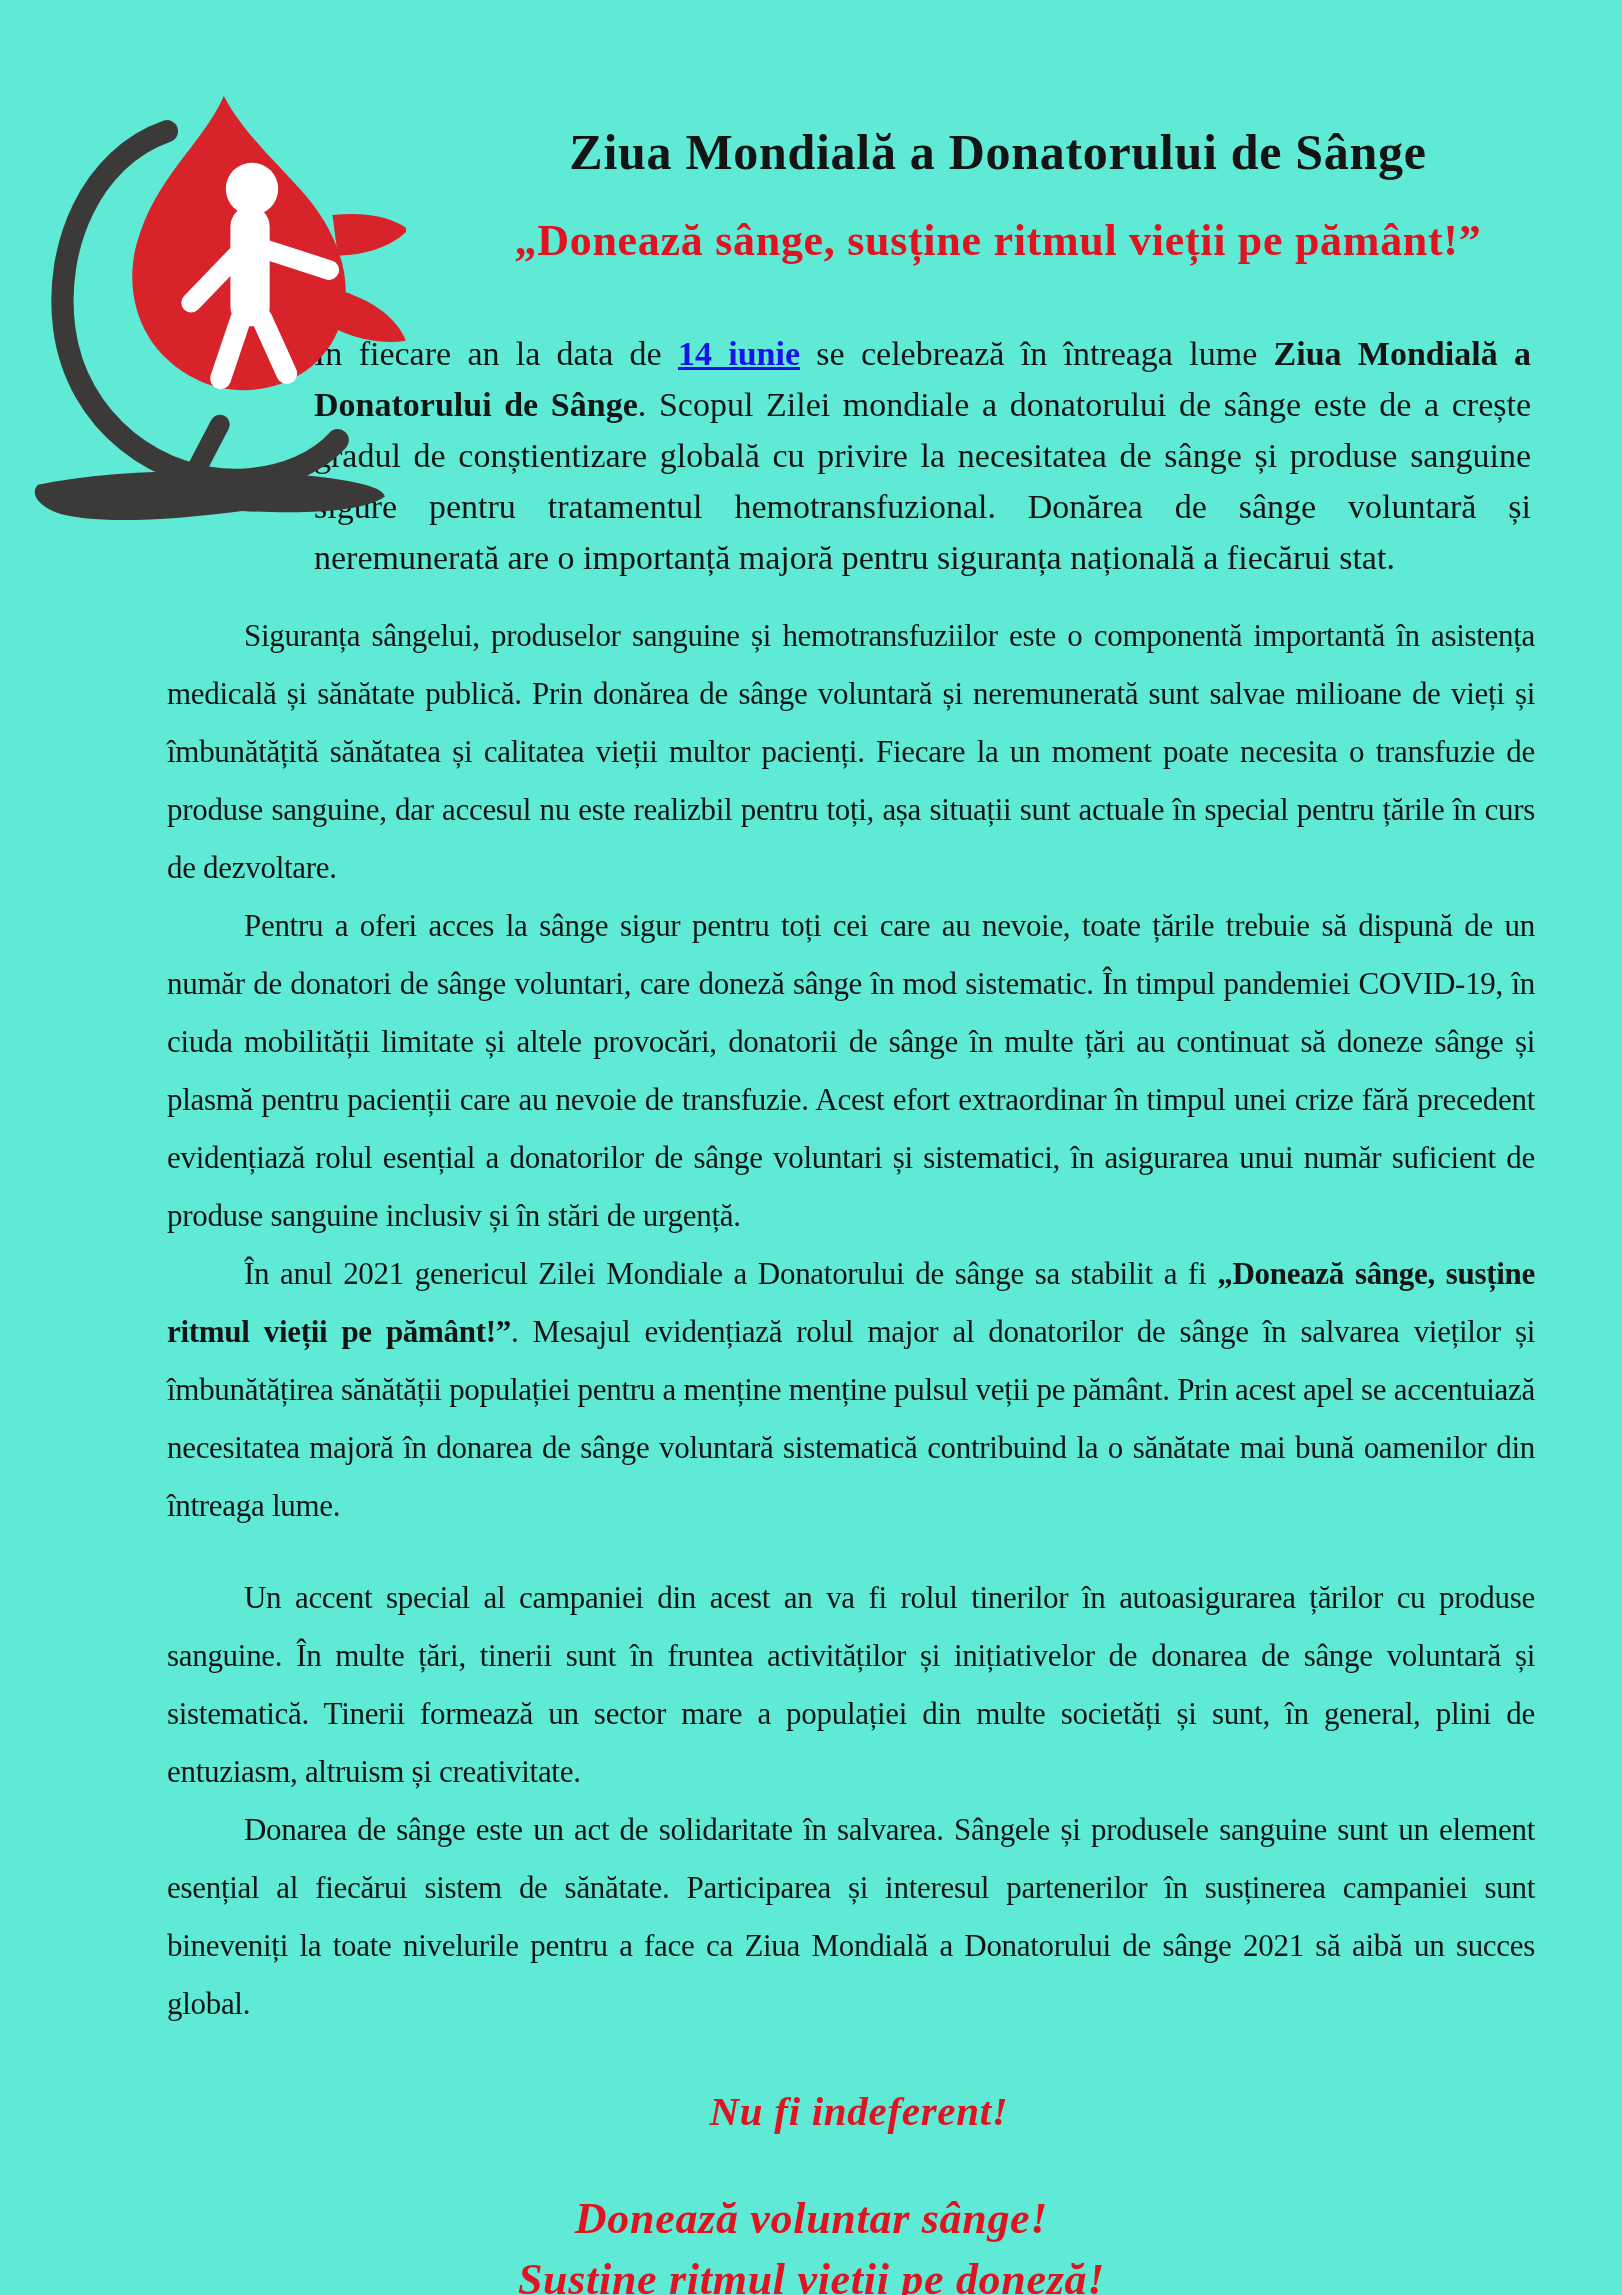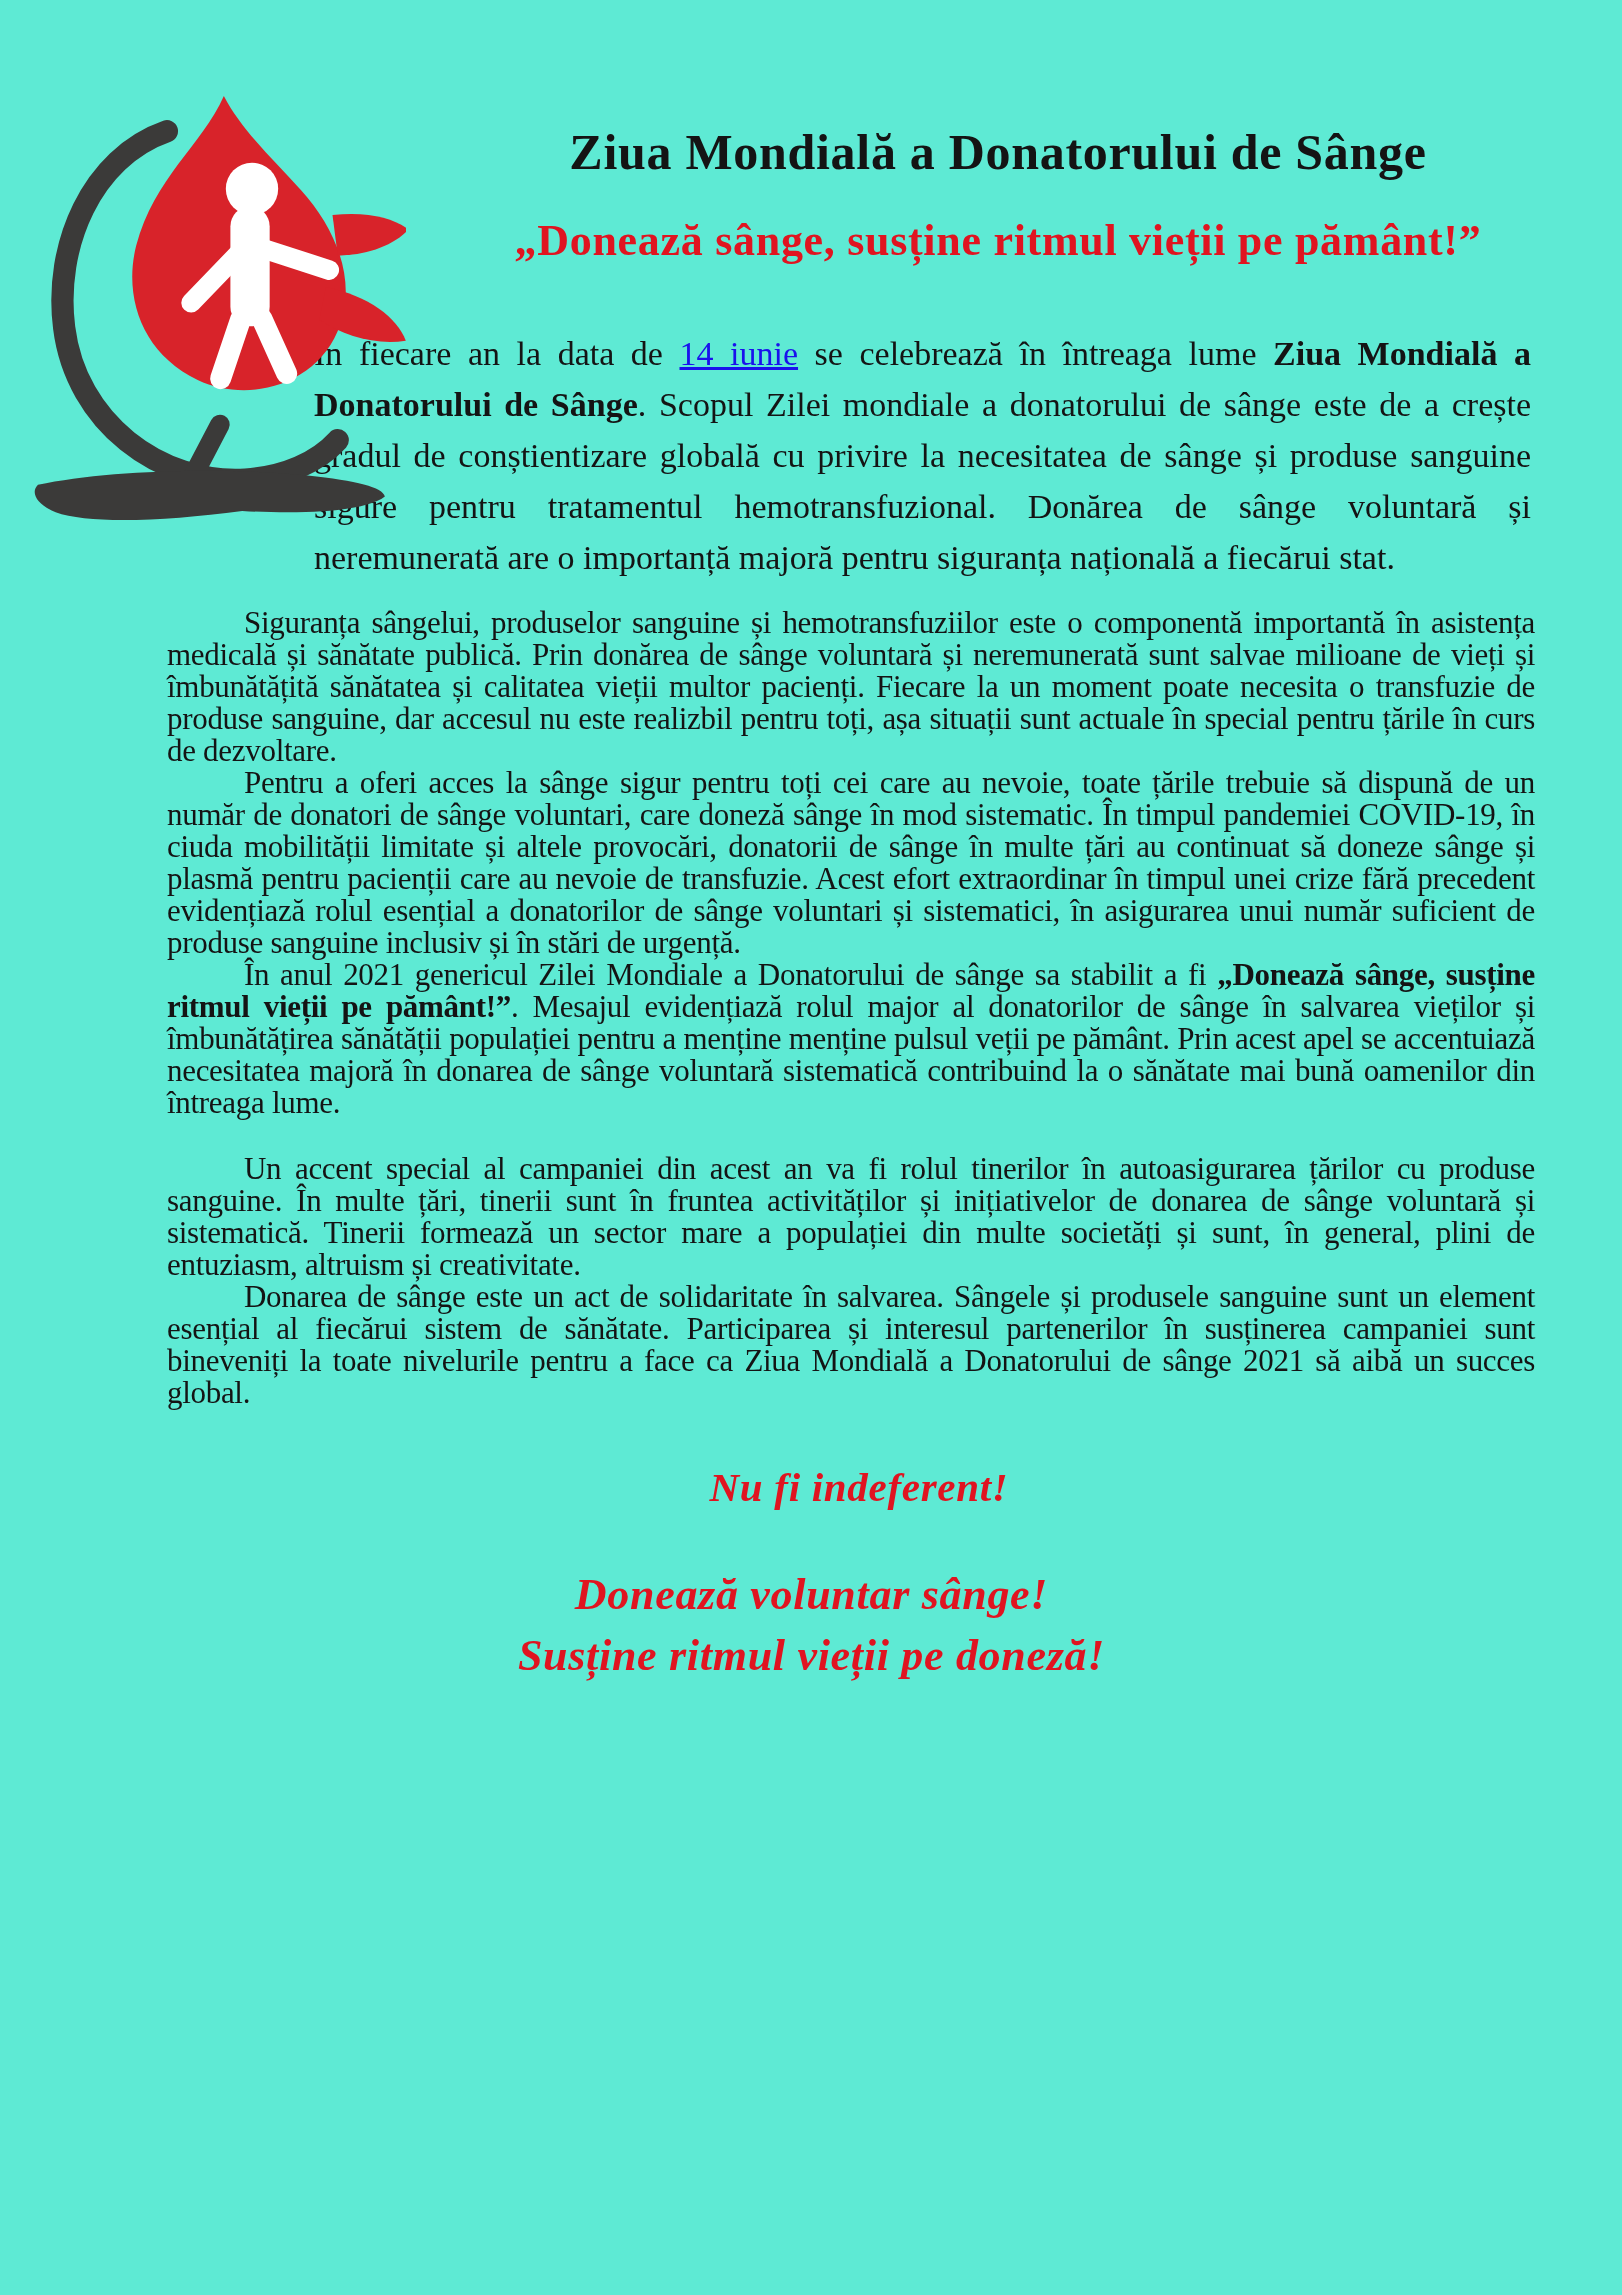--- a/index.html
+++ b/index.html
@@ -50,29 +50,29 @@
   }
   .intro{
     margin:63px 92px 0 314px;
     font-size:34px;
     line-height:51px;
     text-align:justify;
     text-justify:inter-word;
   }
   .intro .date-link{
     color:var(--link-blue);
-    font-weight:normal;
+    font-weight:bold;
     text-decoration:underline;
     cursor:pointer;
   }
   .bold{font-weight:bold;}
   .body-text{
     margin:23.6px 88px 0 167px;
     font-size:31px;
-    line-height:32px;
+    line-height:58px;
     text-align:justify;
     text-justify:inter-word;
     letter-spacing:-0.3px;
   }
   .body-text p{margin:0;text-indent:77px;}
   .body-text p.gap{margin-top:34px;}
   .slogans{
     text-align:center;
     color:var(--red);
     font-weight:bold;

